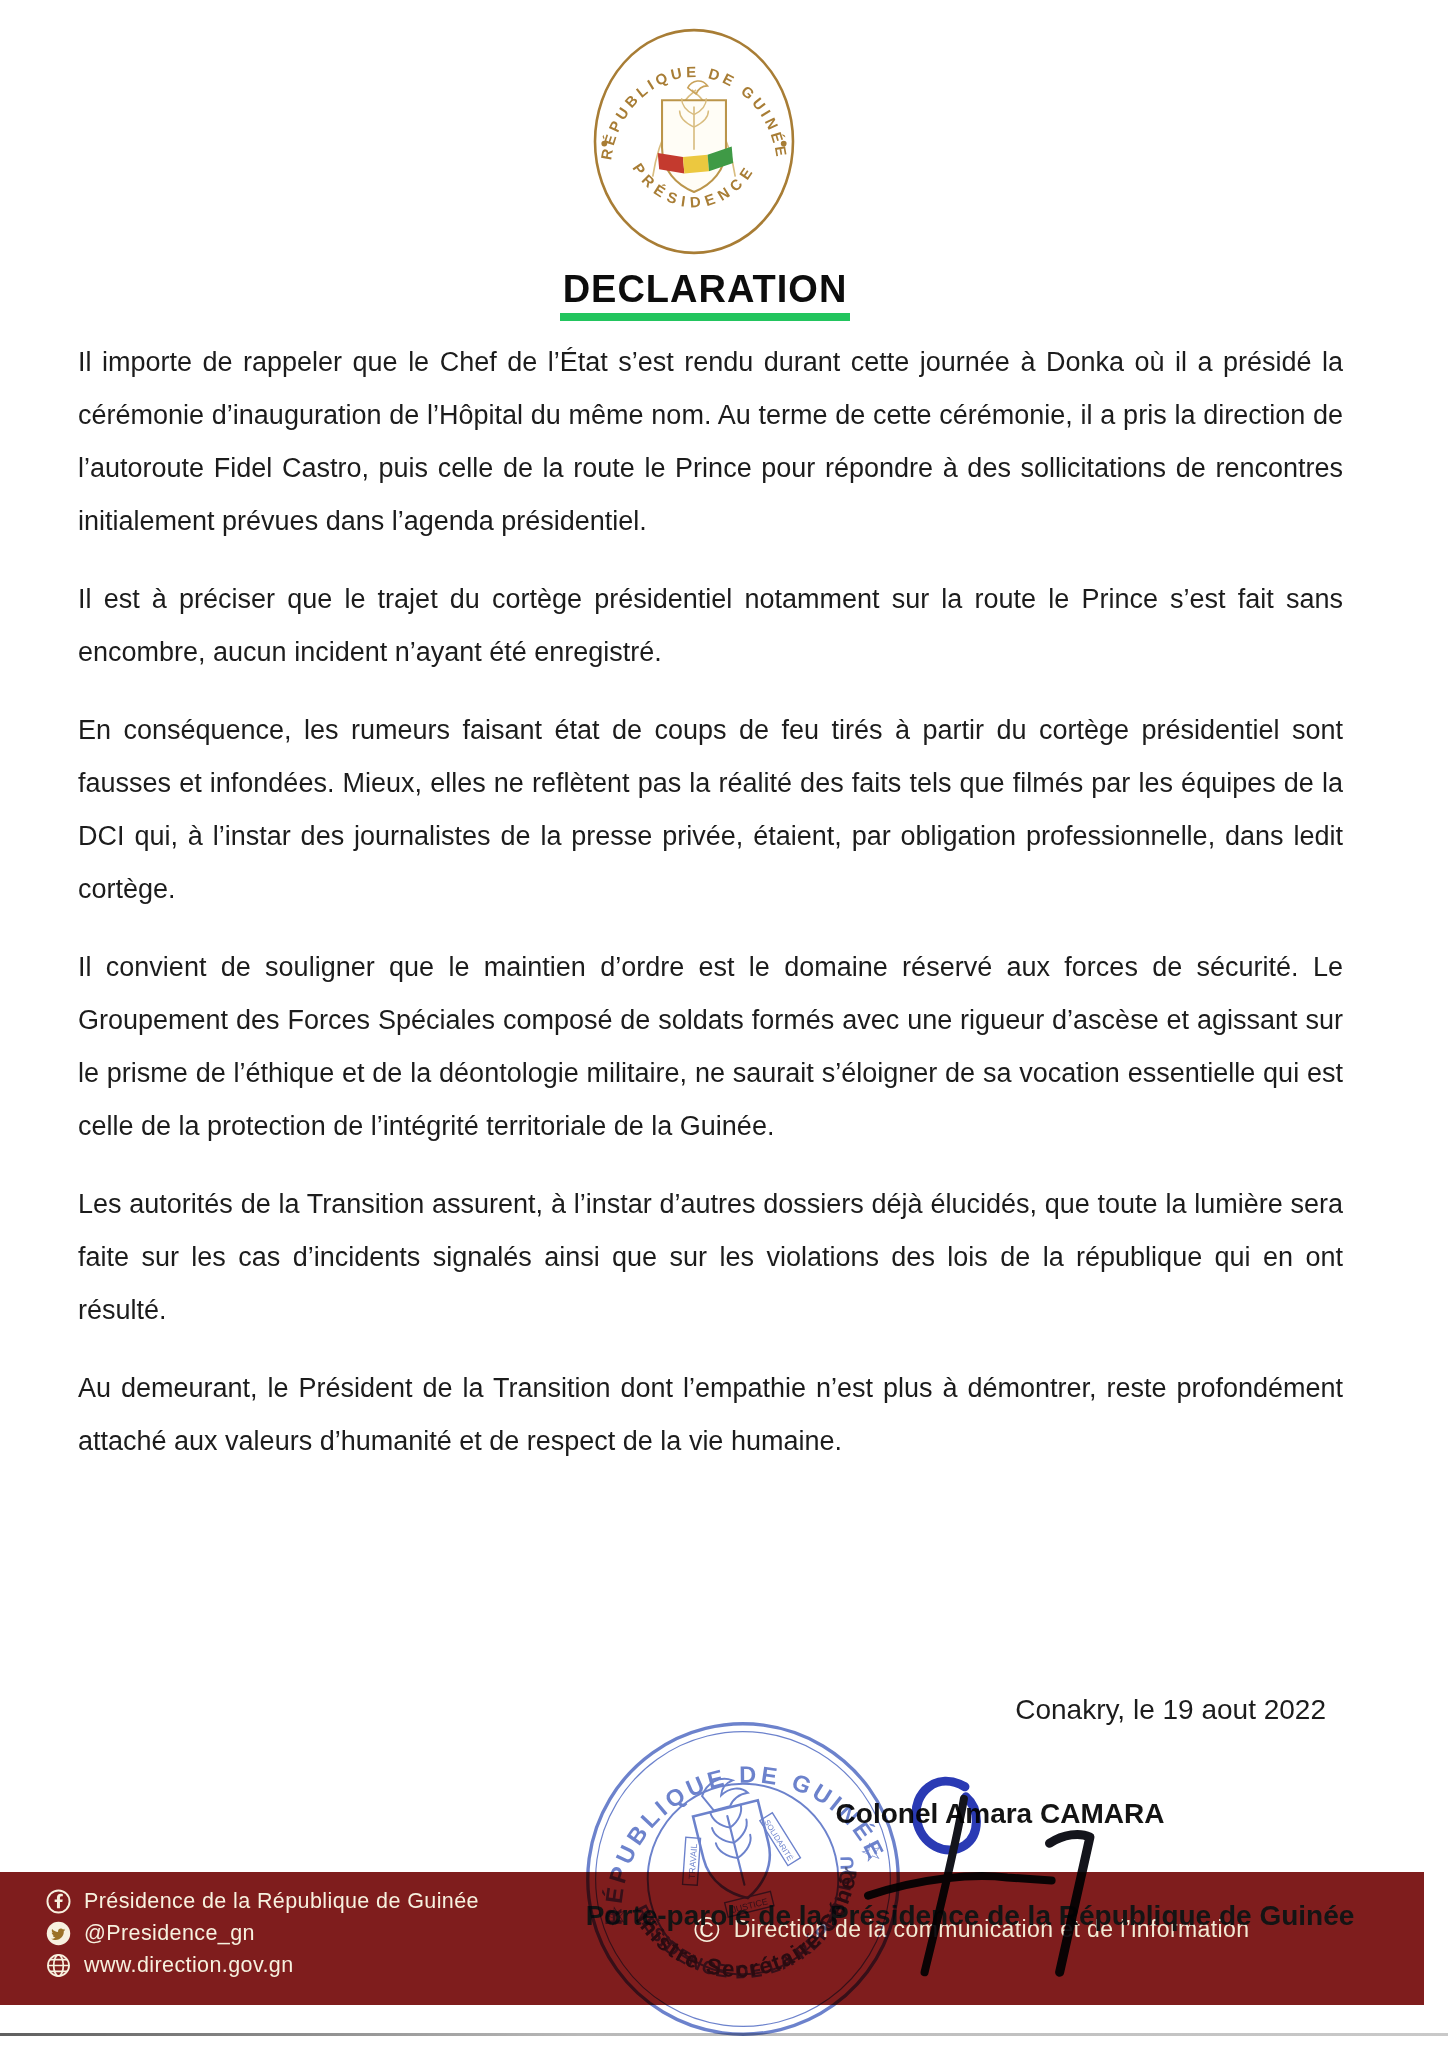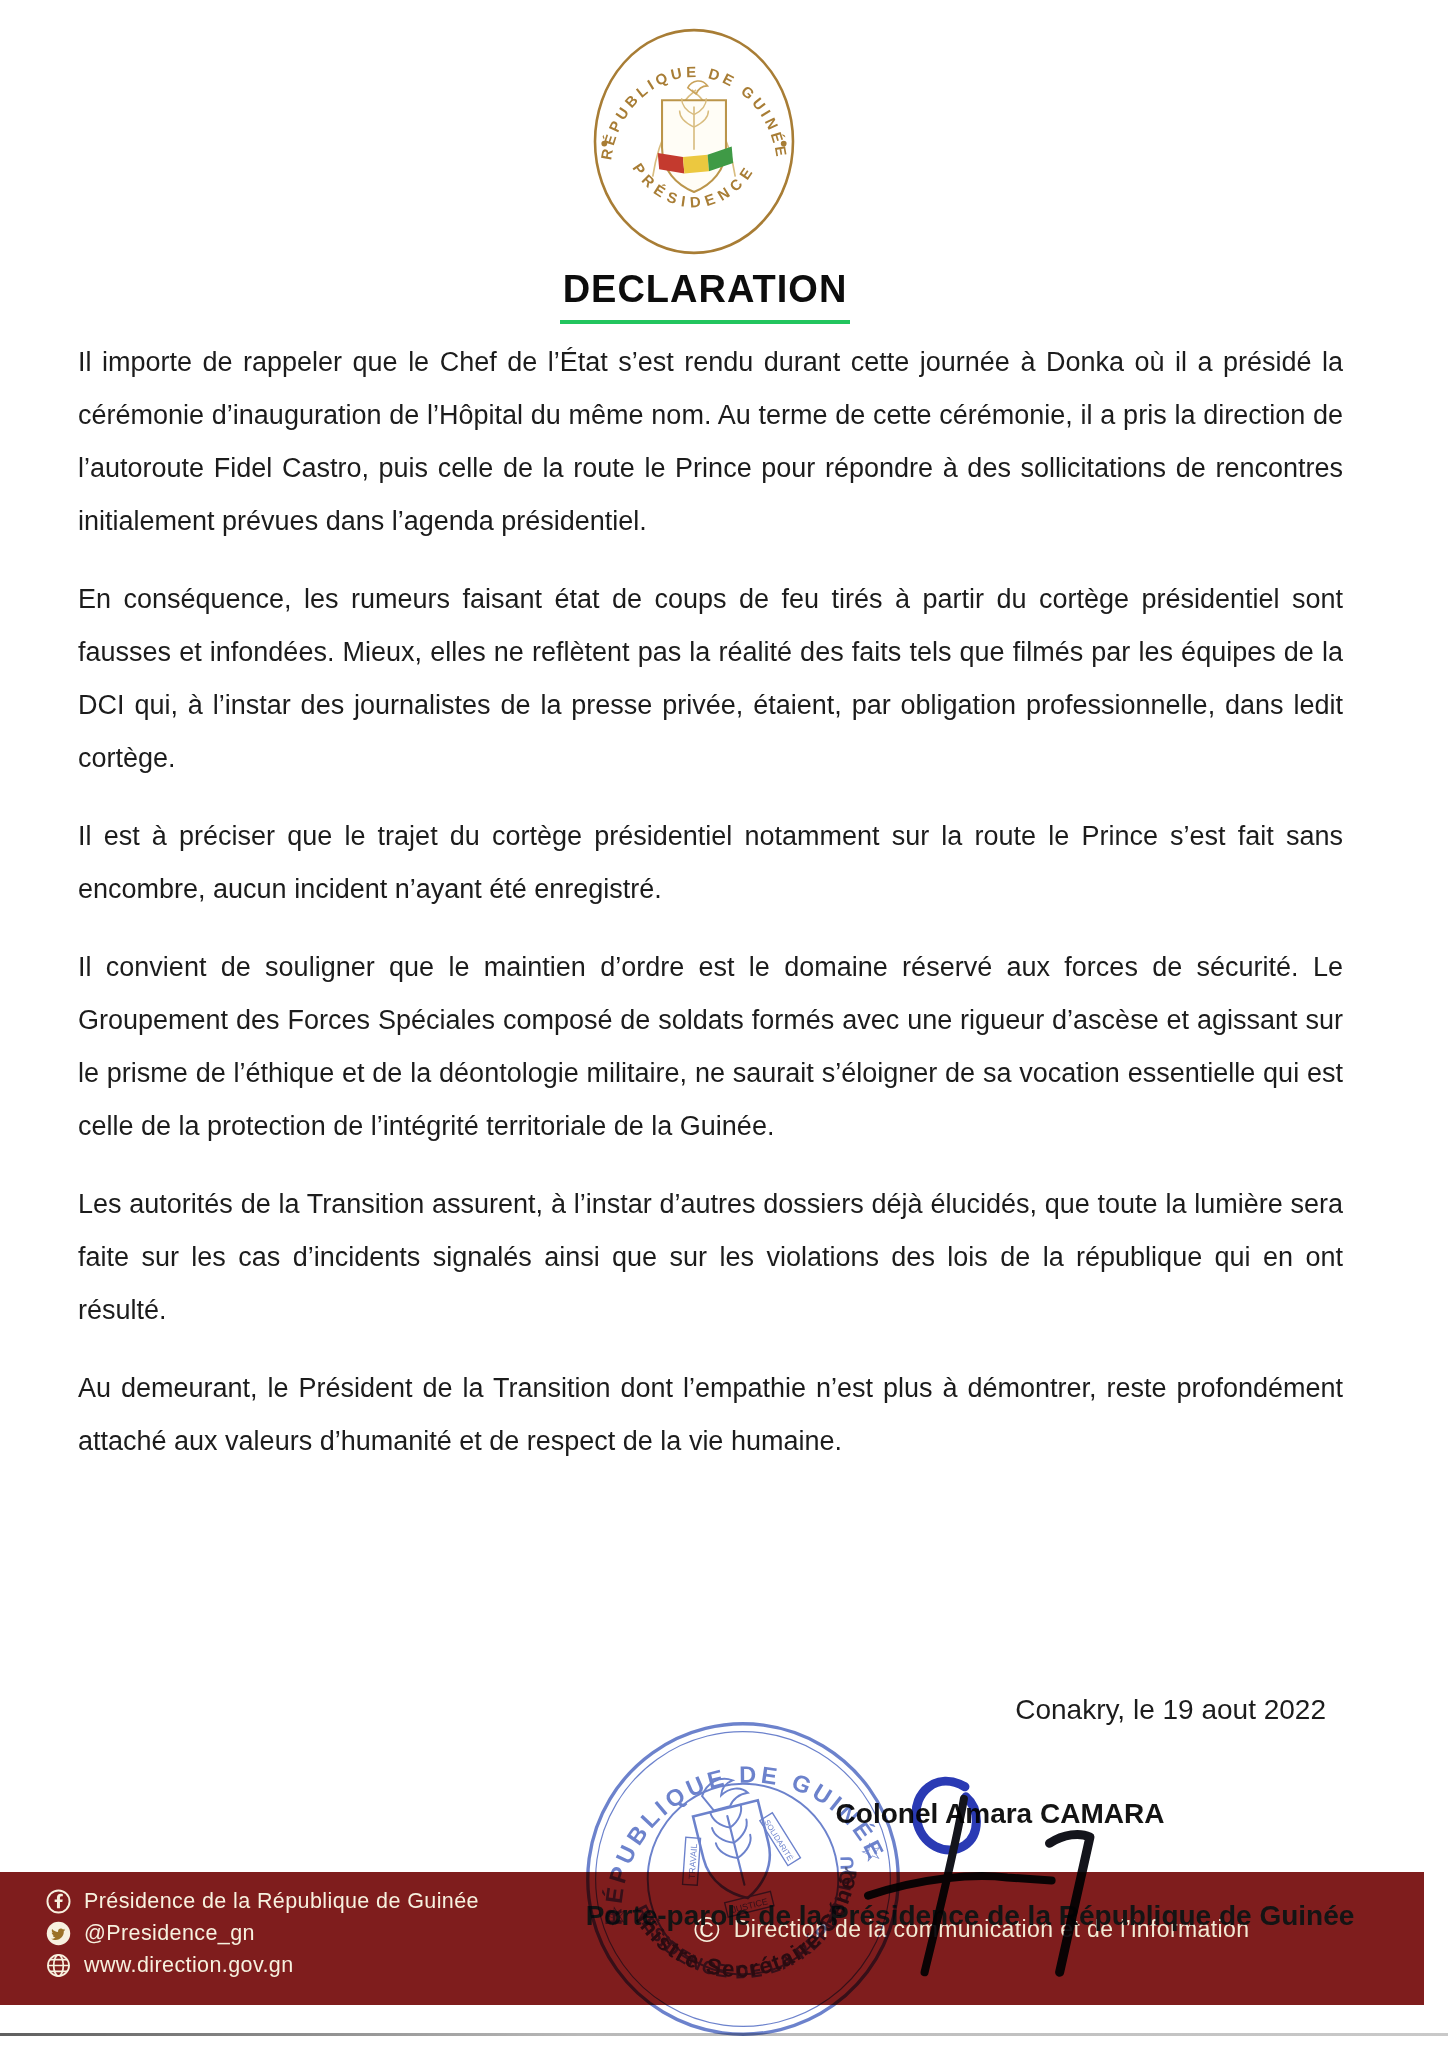--- a/index.html
+++ b/index.html
@@ -14,21 +14,21 @@
   }
   
   .seal{position:absolute;left:588px;top:26px;width:212px;height:232px;}
   
   .title{
     position:absolute;left:0;top:268px;width:1410px;
     text-align:center;
   }
   .title span{
     font-size:38px;font-weight:bold;letter-spacing:1px;color:#0d0d0d;
-    border-bottom:4px solid #22c55e;padding:0 3px 10px 3px;
+    border-bottom:8px solid #22c55e;padding:0 3px 3px 3px;
   }
   
   .body{
     position:absolute;left:78px;top:336px;width:1265px;
   }
   .body p{
     margin:0 0 25px 0;
     font-size:27px;line-height:53px;
     text-align:justify;
     color:#1c1c1c;
@@ -110,22 +110,22 @@
       <path d="M0,-26 C-8,-30 -12,-36 -12,-42 M0,-26 C8,-30 12,-36 12,-42 M0,-14 C-9,-18 -14,-24 -14,-30 M0,-14 C9,-18 14,-24 14,-30" stroke="#d9bd80" stroke-width="1.4" fill="none"></path>
     </g>
   </svg>
 
   <div class="title">
     <span>DECLARATION</span>
   </div>
 
   <div class="body">
     <p>Il importe de rappeler que le Chef de l’État s’est rendu durant cette journée à Donka où il a présidé la cérémonie d’inauguration de l’Hôpital du même nom. Au terme de cette cérémonie, il a pris la direction de l’autoroute Fidel Castro, puis celle de la route le Prince pour répondre à des sollicitations de rencontres initialement prévues dans l’agenda présidentiel.</p>
+    <p>Il est à préciser que le trajet du cortège présidentiel notamment sur la route le Prince s’est fait sans encombre, aucun incident n’ayant été enregistré.</p>
     <p>En conséquence, les rumeurs faisant état de coups de feu tirés à partir du cortège présidentiel sont fausses et infondées. Mieux, elles ne reflètent pas la réalité des faits tels que filmés par les équipes de la DCI qui, à l’instar des journalistes de la presse privée, étaient, par obligation professionnelle, dans ledit cortège.</p>
-    <p>Il est à préciser que le trajet du cortège présidentiel notamment sur la route le Prince s’est fait sans encombre, aucun incident n’ayant été enregistré.</p>
     <p>Il convient de souligner que le maintien d’ordre est le domaine réservé aux forces de sécurité. Le Groupement des Forces Spéciales composé de soldats formés avec une rigueur d’ascèse et agissant sur le prisme de l’éthique et de la déontologie militaire, ne saurait s’éloigner de sa vocation essentielle qui est celle de la protection de l’intégrité territoriale de la Guinée.</p>
     <p>Les autorités de la Transition assurent, à l’instar d’autres dossiers déjà élucidés, que toute la lumière sera faite sur les cas d’incidents signalés ainsi que sur les violations des lois de la république qui en ont résulté.</p>
     <p>Au demeurant, le Président de la Transition dont l’empathie n’est plus à démontrer, reste profondément attaché aux valeurs d’humanité et de respect de la vie humaine.</p>
   </div>
 
   <div class="dateline">Conakry, le 19 aout 2022</div>
   <div class="sig-name">Colonel Amara CAMARA</div>
   <div class="sig-role">Porte-parole de la Présidence de la République de Guinée</div>
 
   <svg class="stamp" viewBox="0 0 340 340">

